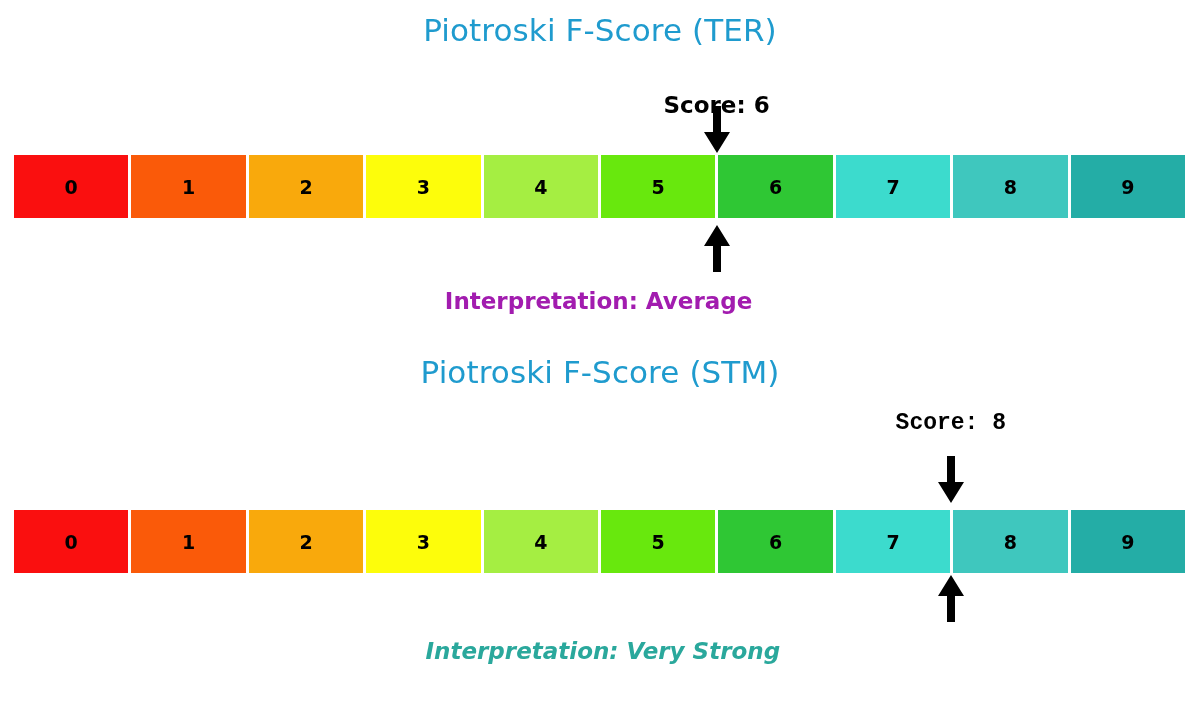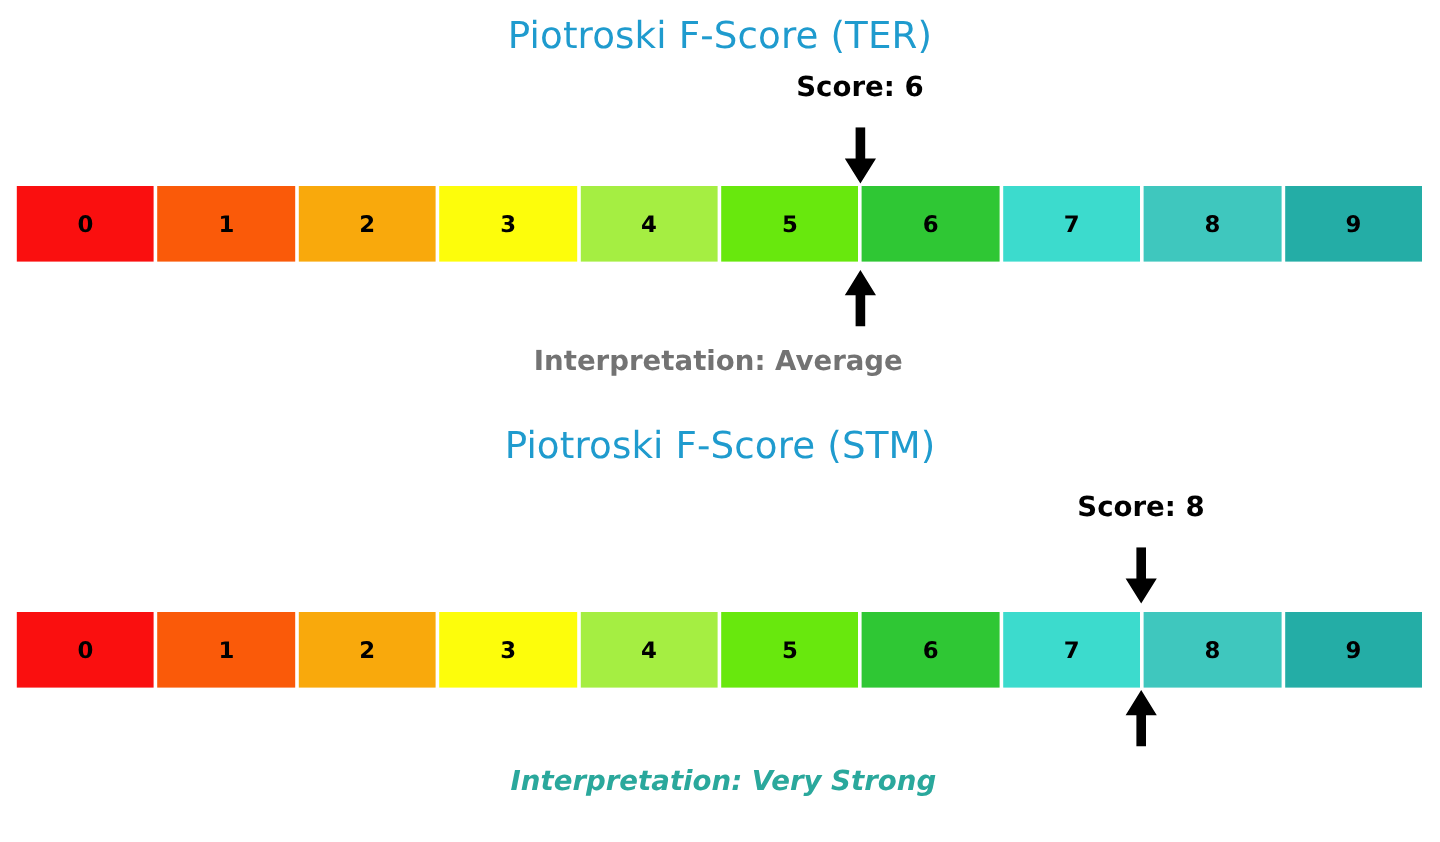--- a/index.html
+++ b/index.html
@@ -98,21 +98,21 @@
   #gauge-stm .arrow-up   { top: 224px; }
   #gauge-stm .interp-label { top: 288px; }
 </style>
 </head>
 <body>
 
 <div class="gauge-block" id="gauge-ter">
 
   <div class="gauge-title" style="color: rgb(31, 155, 206);">Piotroski F-Score (TER)</div>
 
-  <div class="score-label" style="left: 716.6px;">Score: 6</div>
+  <div class="score-label" style="left: 716.6px; margin-top: 32px;">Score: 6</div>
 
   <div class="arrow arrow-down" style="left: 716.6px;">
     <svg viewBox="0 0 30 48" xmlns="http://www.w3.org/2000/svg">
       <polygon points="11,0 19,0 19,26 28,26 15,47 2,26 11,26" fill="#000000"></polygon>
     </svg>
   </div>
 
   <div class="scale-bar">
       <div class="scale-seg" style="background: rgb(250, 15, 15);">
         <span>0</span>
@@ -145,28 +145,28 @@
         <span>9</span>
       </div>
     </div>
 
   <div class="arrow arrow-up" style="left: 716.6px;">
     <svg viewBox="0 0 30 48" xmlns="http://www.w3.org/2000/svg">
       <polygon points="15,1 28,22 19,22 19,48 11,48 11,22 2,22" fill="#000000"></polygon>
     </svg>
   </div>
 
-  <div class="interp-label" style="color: #737373; left: 598.6px; text-align: center;">Interpretation: Average</div>
+  <div class="interp-label" style="color: #a21caf; left: 598.6px; text-align: center;">Interpretation: Average</div>
 </div>
 
 <div class="gauge-block" id="gauge-stm">
 
   <div class="gauge-title" style="color: rgb(31, 155, 206);">Piotroski F-Score (STM)</div>
 
-  <div class="score-label" style="left: 950.8px;">Score: 8</div>
+  <div class="score-label" style="left: 950.8px; font-family: Liberation Mono, monospace;">Score: 8</div>
 
   <div class="arrow arrow-down" style="left: 950.8px;">
     <svg viewBox="0 0 30 48" xmlns="http://www.w3.org/2000/svg">
       <polygon points="11,0 19,0 19,26 28,26 15,47 2,26 11,26" fill="#000000"></polygon>
     </svg>
   </div>
 
   <div class="scale-bar">
       <div class="scale-seg" style="background: rgb(250, 15, 15);">
         <span>0</span>

